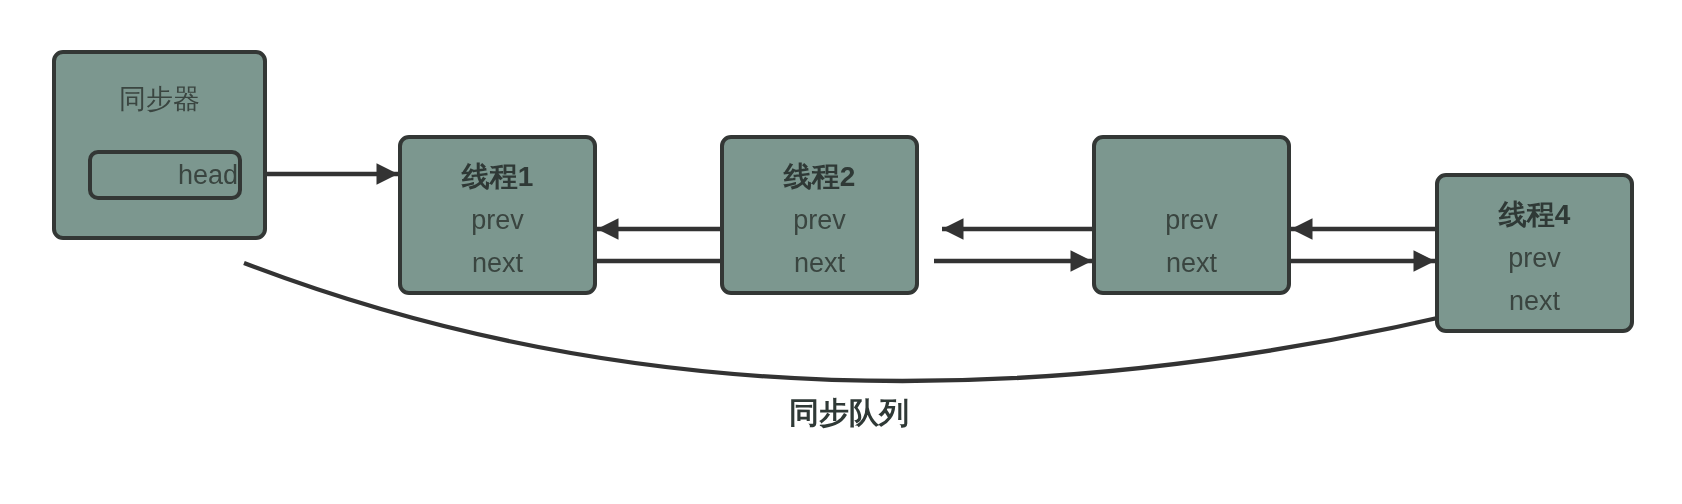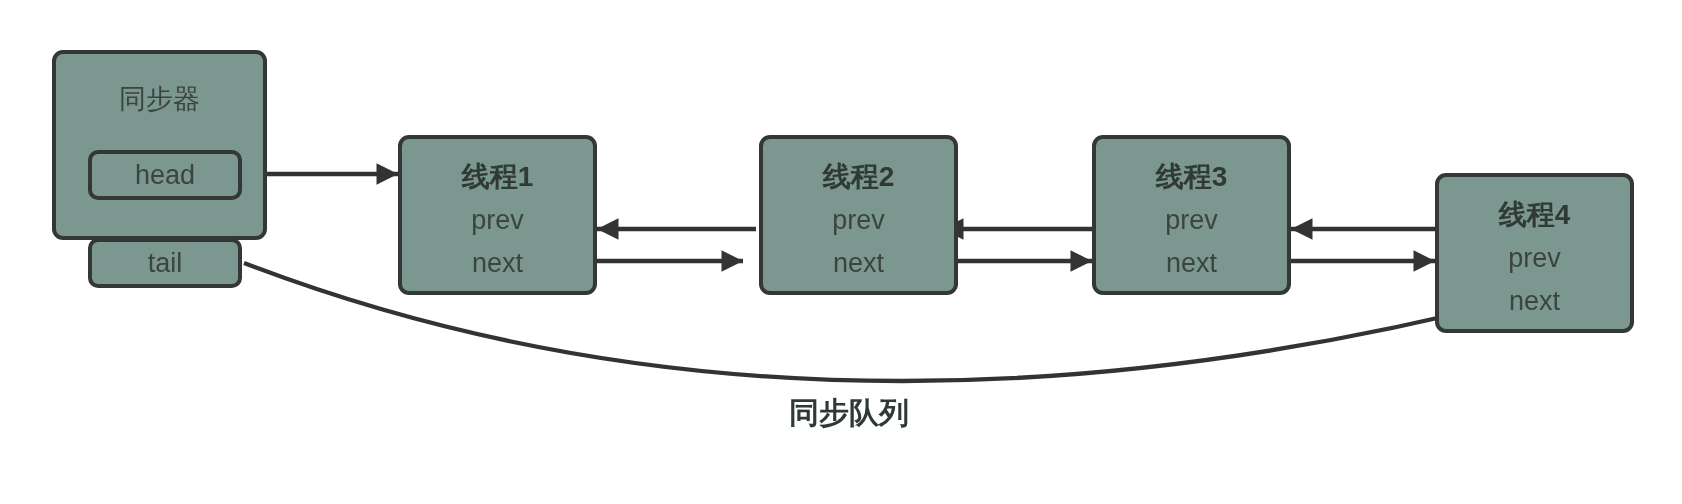--- a/index.html
+++ b/index.html
@@ -32,37 +32,37 @@
     text-align:center;font-size:27px;line-height:30px;color:var(--text);
   }
   .ptr{
     position:absolute;left:32px;width:154px;height:50px;
     background:var(--box-fill);
     border:4px solid var(--box-border);border-radius:10px;
     box-sizing:border-box;
     display:flex;align-items:center;justify-content:center;
     font-size:27px;color:var(--text);
   }
-  .ptr-head{top:96px;}
+  .ptr-head{top:96px;justify-content:flex-end;}
   .ptr-tail{top:184px;}
   
   .thread{top:135px;width:199px;height:160px;}
   .t-title{
     position:absolute;left:0;right:0;top:22px;
     text-align:center;font-size:28px;line-height:32px;
     font-weight:bold;color:var(--title-text);
   }
   .t-field{
     position:absolute;left:0;right:0;
     text-align:center;font-size:27px;line-height:28px;color:var(--text);
   }
   .t-prev{top:67px;}
   .t-next{top:110px;}
   .thread-1{left:398px;padding-left:17px;}
-  .thread-2{left:759px;}
+  .thread-2{left:720px;}
   .thread-3{left:1092px;}
   .thread-4{left:1435px;margin-top:38px;}
   
   .arrows{position:absolute;left:0;top:0;width:1682px;height:504px;pointer-events:none;}
   .arrows line,.arrows path{stroke:var(--arrow);stroke-width:4.3;fill:none;}
   .arrows marker path{fill:var(--arrow);stroke:none;}
   
   .caption{
     position:absolute;left:659px;top:396px;width:250px;
     text-align:right;font-size:30px;line-height:34px;
@@ -92,39 +92,35 @@
     <line x1="1283" y1="261" x2="1435" y2="261" marker-end="url(#ah)"></line>
 
     <path d="M 244 263 Q 810 480 1521 298" marker-end="url(#ah)"></path>
   </svg>
 
   <div class="box sync">
     <div class="sync-title">同步器</div>
     <div class="ptr ptr-head">
       <span>head</span>
     </div>
-    <div class="ptr ptr-tail">
-      <span>tail</span>
-    </div>
   </div>
 
   <div class="box thread thread-1">
     <div class="t-title">线程1</div>
     <div class="t-field t-prev">prev</div>
     <div class="t-field t-next">next</div>
   </div>
 
   <div class="box thread thread-2">
     <div class="t-title">线程2</div>
     <div class="t-field t-prev">prev</div>
     <div class="t-field t-next">next</div>
   </div>
 
   <div class="box thread thread-3">
-    <div class="t-title">线程3</div>
     <div class="t-field t-prev">prev</div>
     <div class="t-field t-next">next</div>
   </div>
 
   <div class="box thread thread-4">
     <div class="t-title">线程4</div>
     <div class="t-field t-prev">prev</div>
     <div class="t-field t-next">next</div>
   </div>
 

